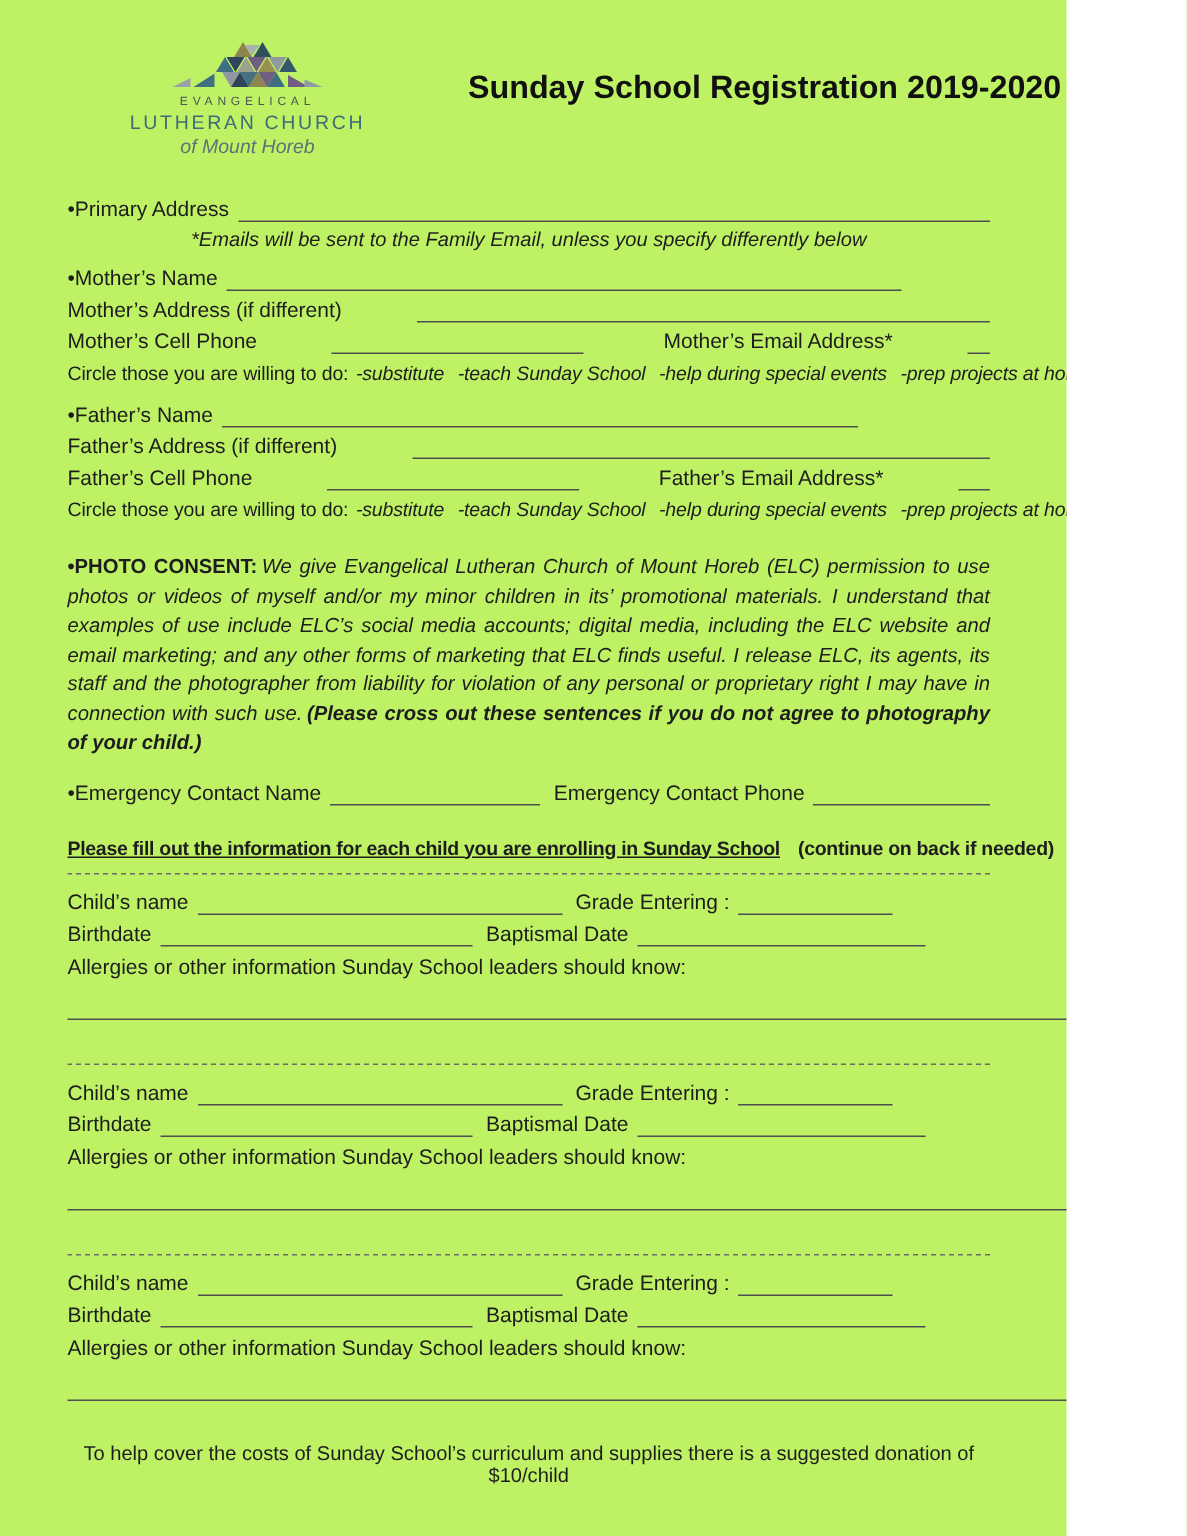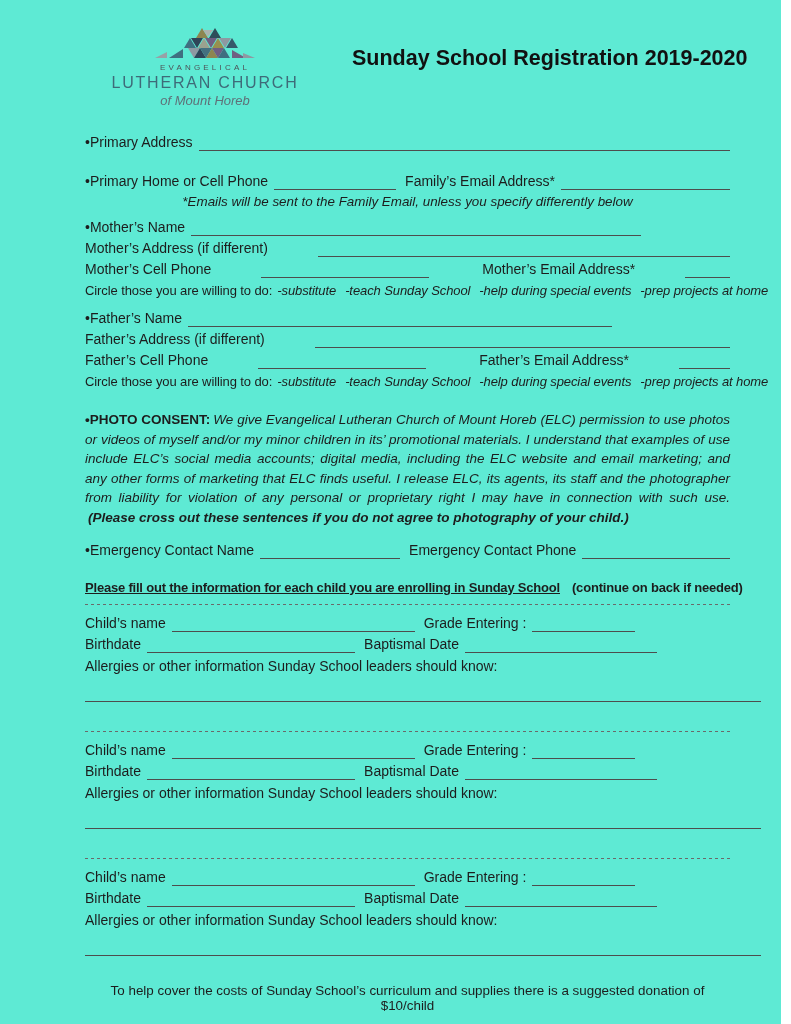--- a/index.html
+++ b/index.html
@@ -1,25 +1,25 @@
 <!DOCTYPE html>
 <html><head>
 <meta charset="utf-8">
 <style>
   * { box-sizing: border-box; margin: 0; padding: 0; }
   html,body { background:#ffffff; }
   body { width:791px; font-family:"Liberation Sans", sans-serif; color:#1d1d1d; }
-  .page { position:relative; width:781px; height:1024px; background:#5eead4; overflow:hidden;padding-left:40px; }
+  .page { position:relative; width:711px; height:1024px; background:#bef264; overflow:hidden; }
 
   
   .header { display:flex; align-items:flex-start; padding:26px 0 0 60px; }
   .logo { width:210px; text-align:center; }
   .logo svg { display:block; margin:0 auto; }
   .logo-evangelical { font-size:8px; letter-spacing:3.2px; color:#4e5358; margin-top:3px; }
-  .logo-church { font-size:16px; letter-spacing:1.8px; color:#3E6B79; margin-top:2px; white-space:nowrap; }
+  .logo-church { font-size:13px; letter-spacing:1.8px; color:#3E6B79; margin-top:2px; white-space:nowrap; }
   .logo-tagline { font-family:Liberation Sans, sans-serif; font-style:italic; font-size:13px; color:#5f7078; margin-top:1px; }
   .title { font-size:21.5px; font-weight:bold; color:#111; margin:20px 0 0 42px; white-space:nowrap; }
 
   
   .form-body { padding:0 51px 0 45px; font-size:14px; }
   .row { display:flex; align-items:flex-end; line-height:18px; white-space:nowrap; }
   .lbl { flex:0 0 auto; }
   .blank { display:inline-block; height:16px; border-bottom:1px solid #4d4d4d; flex:0 0 auto; margin-left:6px; }
   .blank.grow { flex:1 1 auto; }
   .gap { margin-left:9px; }
@@ -102,26 +102,20 @@
     <h1 class="title">Sunday School Registration 2019-2020</h1>
   </header>
 
   <main class="form-body">
 
     <div class="row r-primary-address">
       <span class="lbl">•Primary Address</span>
       <span class="blank grow"></span>
     </div>
 
-    <div class="row r-primary-phone">
-      <span class="lbl">•Primary Home or Cell Phone</span>
-      <span class="blank w-primary-phone"></span>
-      <span class="lbl gap">Family’s Email Address*</span>
-      <span class="blank grow"></span>
-    </div>
 
     <div class="email-note">*Emails will be sent to the Family Email, unless you specify differently below</div>
 
     <div class="row r-name">
       <span class="lbl">•Mother’s Name</span>
       <span class="blank w-mother-name"></span>
     </div>
     <div class="row r-sub">
       <span class="lbl">Mother’s Address (if different)</span>
       <span class="blank grow"></span>

